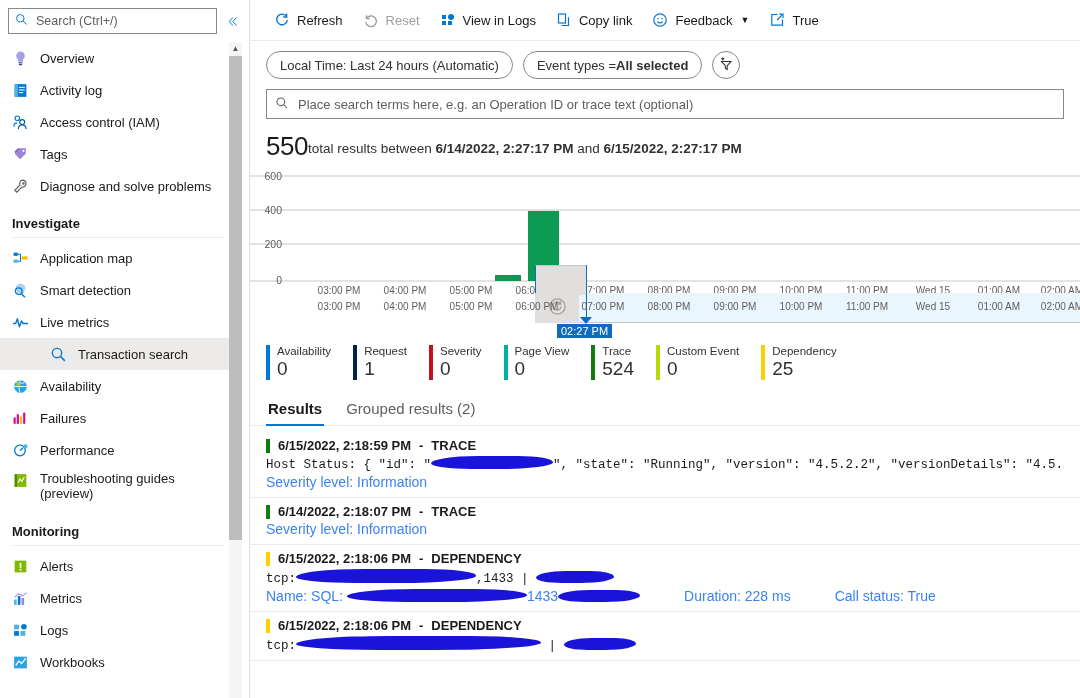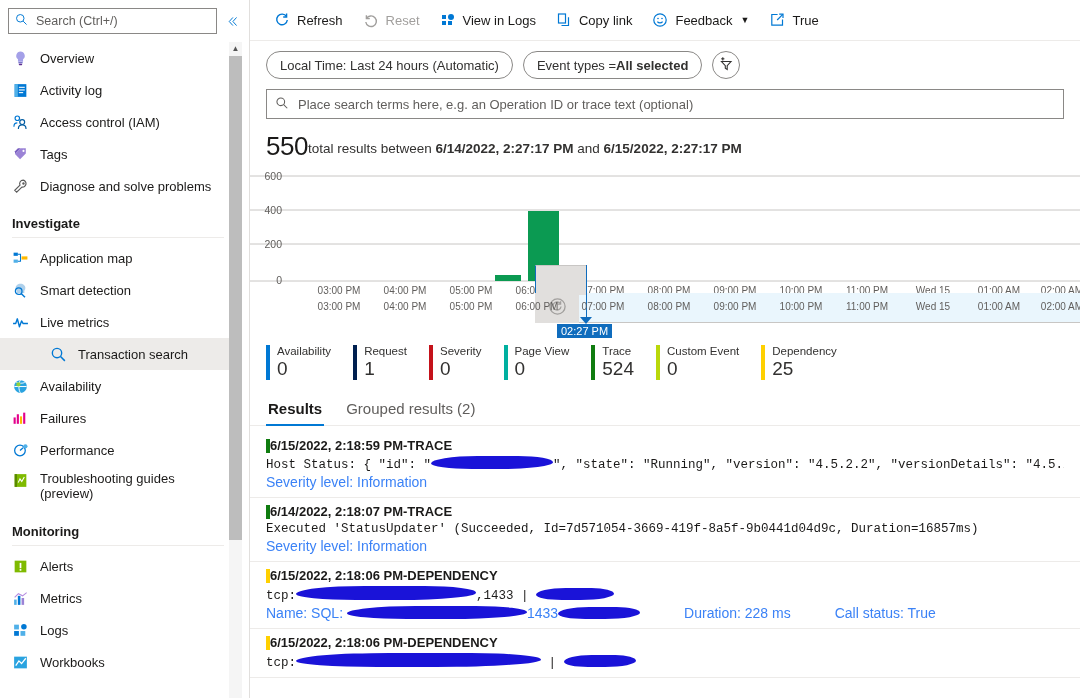--- a/index.html
+++ b/index.html
@@ -149,21 +149,21 @@
   }
   .tab.active { color:#1b1a19; font-weight:bold; }
   .tab.active::after {
     content:""; position:absolute; left:0; right:0; bottom:-1px; height:2.5px; background:#0078d4;
   }
 
   .results { padding:6px 0 0 0; }
   .result {
     padding:6px 16px 7px 16px; border-bottom:1px solid #edebe9; cursor:pointer;
   }
-  .r-head { display:flex; align-items:center; font-size:13px; font-weight:bold; color:#1b1a19; }
+  .r-head { display:flex; align-items:center; gap:8px; font-size:13px; font-weight:bold; color:#1b1a19; }
   .r-head .accent { width:4px; height:14px; flex:none; }
   .r-body {
     font-family:"Liberation Mono", monospace; font-size:12.5px; color:#1b1a19;
     margin-top:3px; white-space:nowrap; overflow:hidden; position:relative;
   }
   .r-meta {
     font-size:14px; color:#3b82f6; margin-top:2px; white-space:nowrap; position:relative;
   }
   .r-meta .gap { display:inline-block; width:44px; }
   .redact {
@@ -650,21 +650,20 @@
         <div class="r-meta">Severity level: Information</div>
       </div>
 
       <div class="result">
         <div class="r-head">
           <span class="accent" style="background:#107c10"></span>
           <span>6/14/2022, 2:18:07 PM</span>
           <span>-</span>
           <span>TRACE</span>
         </div>
-        <div class="r-body">Executed 'StatusUpdater' (Succeeded, Id=7d571054-3669-419f-8a5f-9b0441d04d9c, Duration=16857ms)</div>
         <div class="r-meta">Severity level: Information</div>
       </div>
 
       <div class="result">
         <div class="r-head">
           <span class="accent" style="background:#ffd000"></span>
           <span>6/15/2022, 2:18:06 PM</span>
           <span>-</span>
           <span>DEPENDENCY</span>
         </div>

